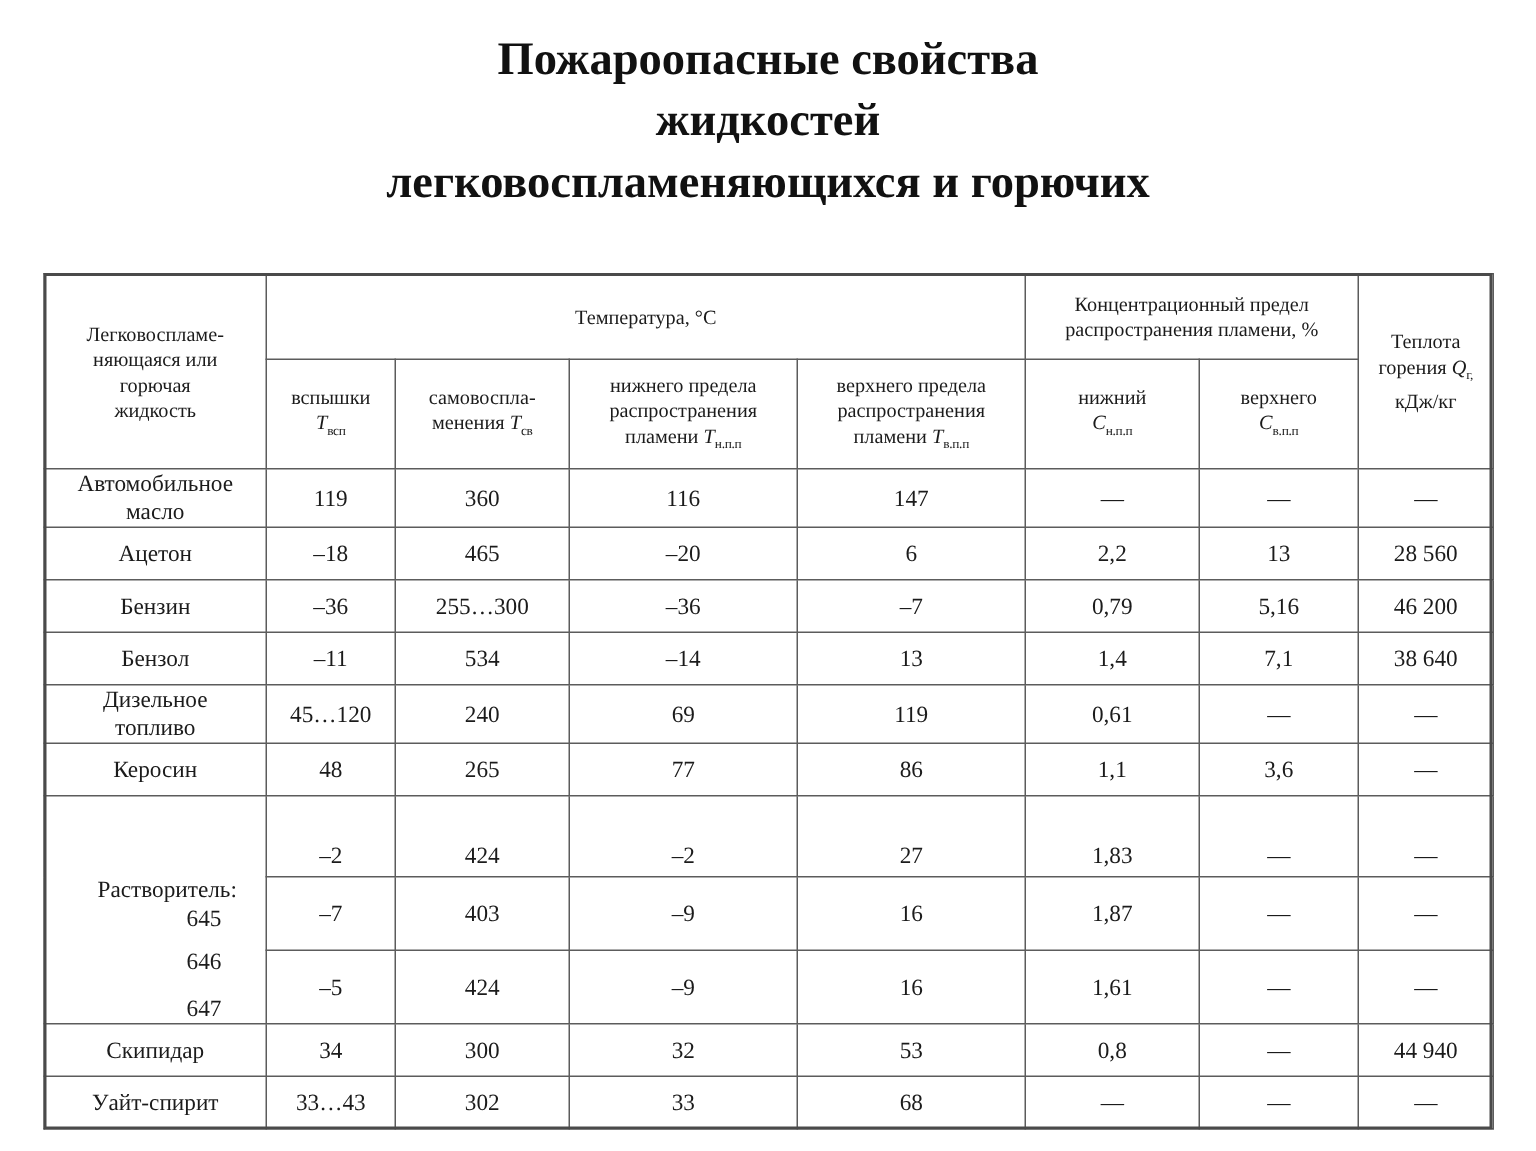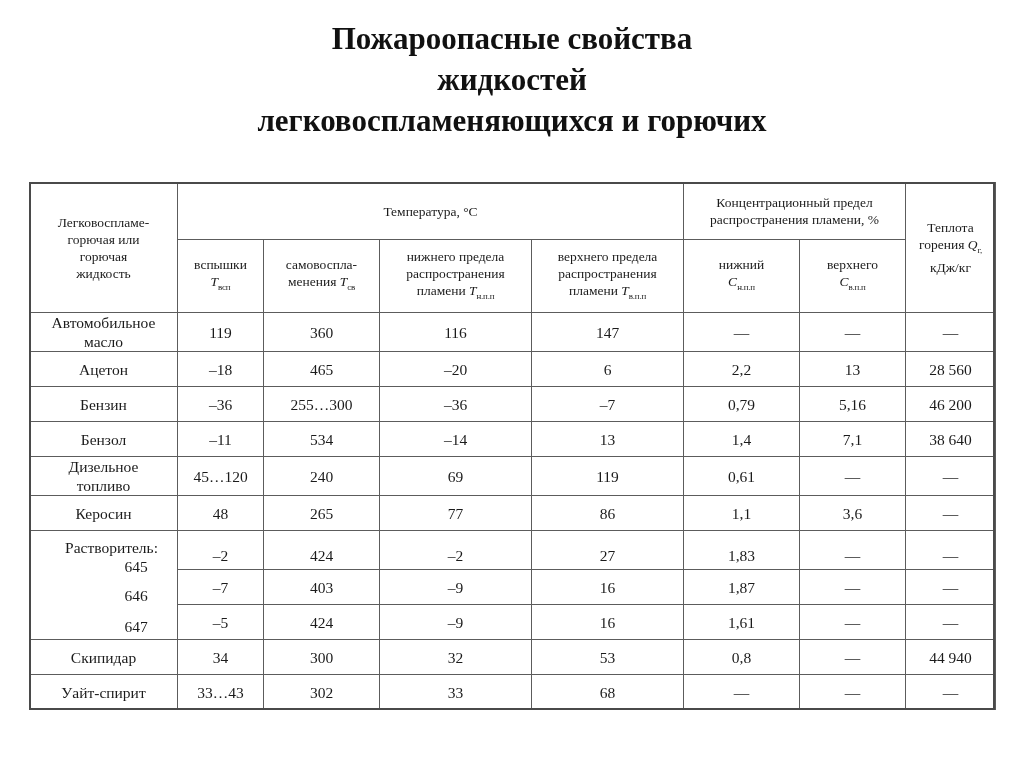--- a/index.html
+++ b/index.html
@@ -118,20 +118,21 @@
     font-style: italic;
   }
   .indent {
     display: block;
     padding-left: 26px;
     margin-left: 39px;
   }
   .solvent-label {
     display: block;
     padding-left: 16px;
+    margin-top: 46px;
   }
   .dash {
     font-size: 16px;
   }
   .nowrap { white-space: nowrap; }
 
   
   col.c0 { width: 148px; }
   col.c1 { width: 86px; }
   col.c2 { width: 116px; }
@@ -162,21 +163,21 @@
         <col class="c4">
           <col class="c5">
           <col class="c6">
           <col class="c7">
       </colgroup>
 
       <thead>
         <tr>
           <th class="rowhead-col" rowspan="2">
             <span>Легковоспламе-</span><br>
-            <span>горючая или</span><br>
+            <span>няющаяся или</span><br>
             <span>горючая</span><br>
             <span>жидкость</span>
           </th>
           <th colspan="4" style="height:46px;">Температура, °С</th>
           <th colspan="2">
             <span>Концентрационный предел</span><br>
             <span>распространения пламени, %</span>
           </th>
           <th rowspan="2">
             <span>Теплота</span><br>

